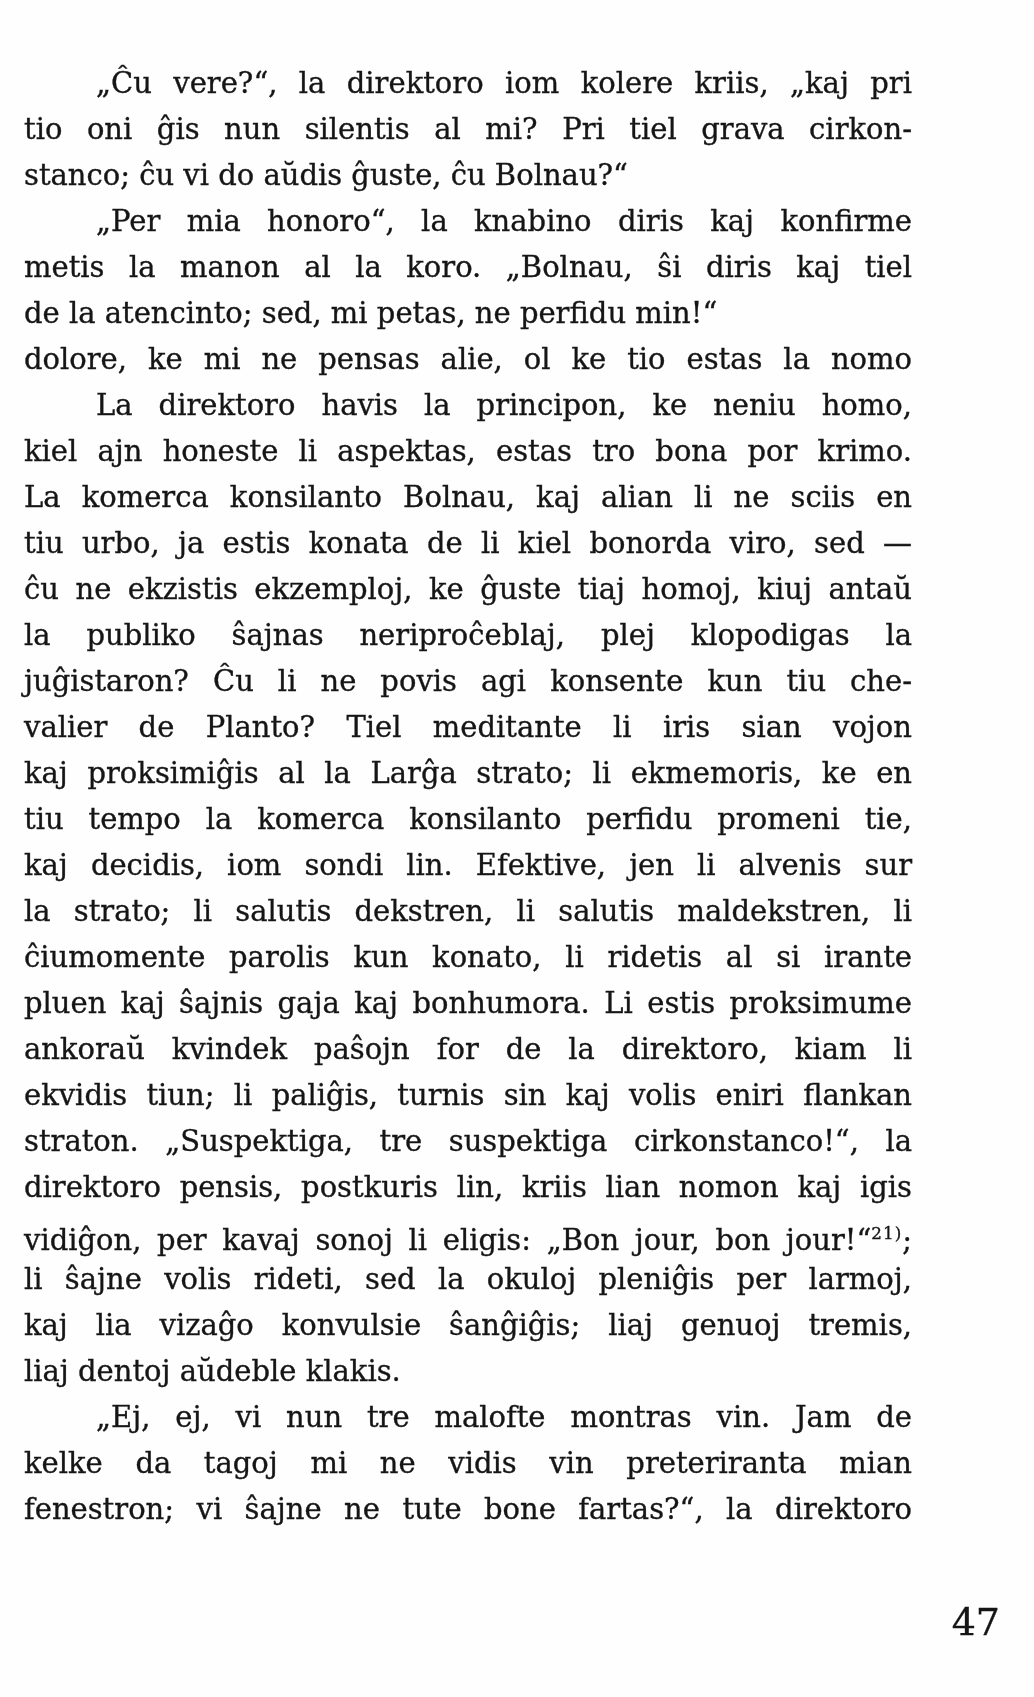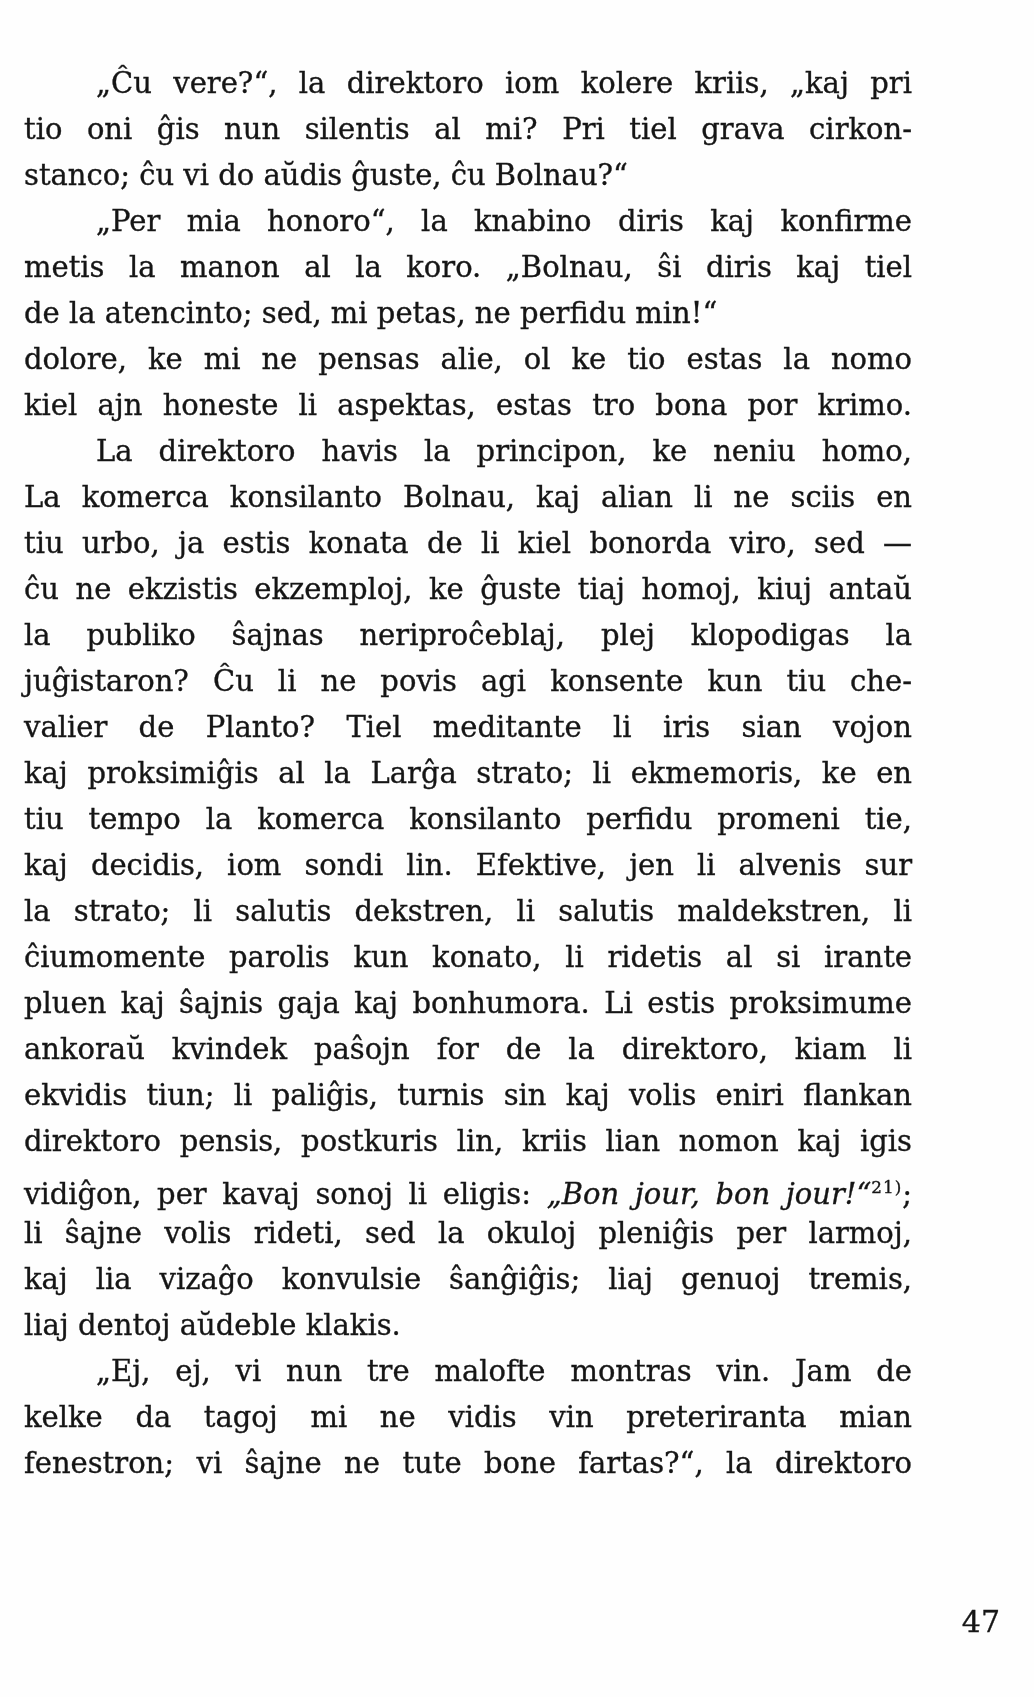--- a/index.html
+++ b/index.html
@@ -28,31 +28,31 @@
   .paragraph { margin: 0; }
   .line {
     height: 46px;
     line-height: 46px;
     text-align: justify;
     text-align-last: justify;
     white-space: normal;
   }
   .line.indent { padding-left: 72px; }
   .line.last { text-align-last: left; }
-  .it { font-style: italic; }
+  .it { }
   .sup {
     vertical-align: super;
     font-size: 0.58em;
     letter-spacing: 1px;
   }
   .page-number {
     position: absolute;
     top: 1604px;
     right: 34px;
-    font-size: 30px;
+    font-size: 38px;
     line-height: 36px;
     -webkit-text-stroke: 0.35px #1a1a1a;
   }
 </style>
 </head>
 <body>
 
 <div class="page">
   <main class="text-block">
       <div class="paragraph">
@@ -60,36 +60,37 @@
         <div class="line"><span>tio oni ĝis nun silentis al mi? Pri tiel grava cirkon-</span></div>
         <div class="line last"><span>stanco; ĉu vi do aŭdis ĝuste, ĉu Bolnau?“</span></div>
       </div>
       <div class="paragraph">
         <div class="line indent"><span>„Per mia honoro“, la knabino diris kaj konfirme</span></div>
         <div class="line"><span>metis la manon al la koro. „Bolnau, ŝi diris kaj tiel</span></div>
         <div class="line last"><span>de la atencinto; sed, mi petas, ne perfidu min!“</span></div>
         <div class="line"><span>dolore, ke mi ne pensas alie, ol ke tio estas la nomo</span></div>
       </div>
       <div class="paragraph">
+        <div class="line indent"><span>La direktoro havis la principon, ke neniu homo,</span></div>
         <div class="line"><span>kiel ajn honeste li aspektas, estas tro bona por krimo.</span></div>
-        <div class="line indent"><span>La direktoro havis la principon, ke neniu homo,</span></div>
         <div class="line"><span>La komerca konsilanto Bolnau, kaj alian li ne sciis en</span></div>
         <div class="line"><span>tiu urbo, ja estis konata de li kiel bonorda viro, sed —</span></div>
         <div class="line"><span>ĉu ne ekzistis ekzemploj, ke ĝuste tiaj homoj, kiuj antaŭ</span></div>
         <div class="line"><span>la publiko ŝajnas neriproĉeblaj, plej klopodigas la</span></div>
         <div class="line"><span>juĝistaron? Ĉu li ne povis agi konsente kun tiu che-</span></div>
         <div class="line"><span>valier de Planto? Tiel meditante li iris sian vojon</span></div>
         <div class="line"><span>kaj proksimiĝis al la Larĝa strato; li ekmemoris, ke en</span></div>
         <div class="line"><span>tiu tempo la komerca konsilanto perfidu promeni tie,</span></div>
         <div class="line"><span>kaj decidis, iom sondi lin. Efektive, jen li alvenis sur</span></div>
         <div class="line"><span>la strato; li salutis dekstren, li salutis maldekstren, li</span></div>
         <div class="line"><span>ĉiumomente parolis kun konato, li ridetis al si irante</span></div>
         <div class="line"><span>pluen kaj ŝajnis gaja kaj bonhumora. Li estis proksimume</span></div>
         <div class="line"><span>ankoraŭ kvindek paŝojn for de la direktoro, kiam li</span></div>
         <div class="line"><span>ekvidis tiun; li paliĝis, turnis sin kaj volis eniri flankan</span></div>
+        <div class="line"><span>straton. „Suspektiga, tre suspektiga cirkonstanco!“, la</span></div>
         <div class="line"><span>direktoro pensis, postkuris lin, kriis lian nomon kaj igis</span></div>
         <div class="line"><span>vidiĝon, per kavaj sonoj li eligis: </span><span class="it">„Bon jour, bon jour!“</span><span class="sup">21)</span><span>;</span></div>
         <div class="line"><span>li ŝajne volis rideti, sed la okuloj pleniĝis per larmoj,</span></div>
         <div class="line"><span>kaj lia vizaĝo konvulsie ŝanĝiĝis; liaj genuoj tremis,</span></div>
         <div class="line last"><span>liaj dentoj aŭdeble klakis.</span></div>
       </div>
       <div class="paragraph">
         <div class="line indent"><span>„Ej, ej, vi nun tre malofte montras vin. Jam de</span></div>
         <div class="line"><span>kelke da tagoj mi ne vidis vin preteriranta mian</span></div>
         <div class="line"><span>fenestron; vi ŝajne ne tute bone fartas?“, la direktoro</span></div>

